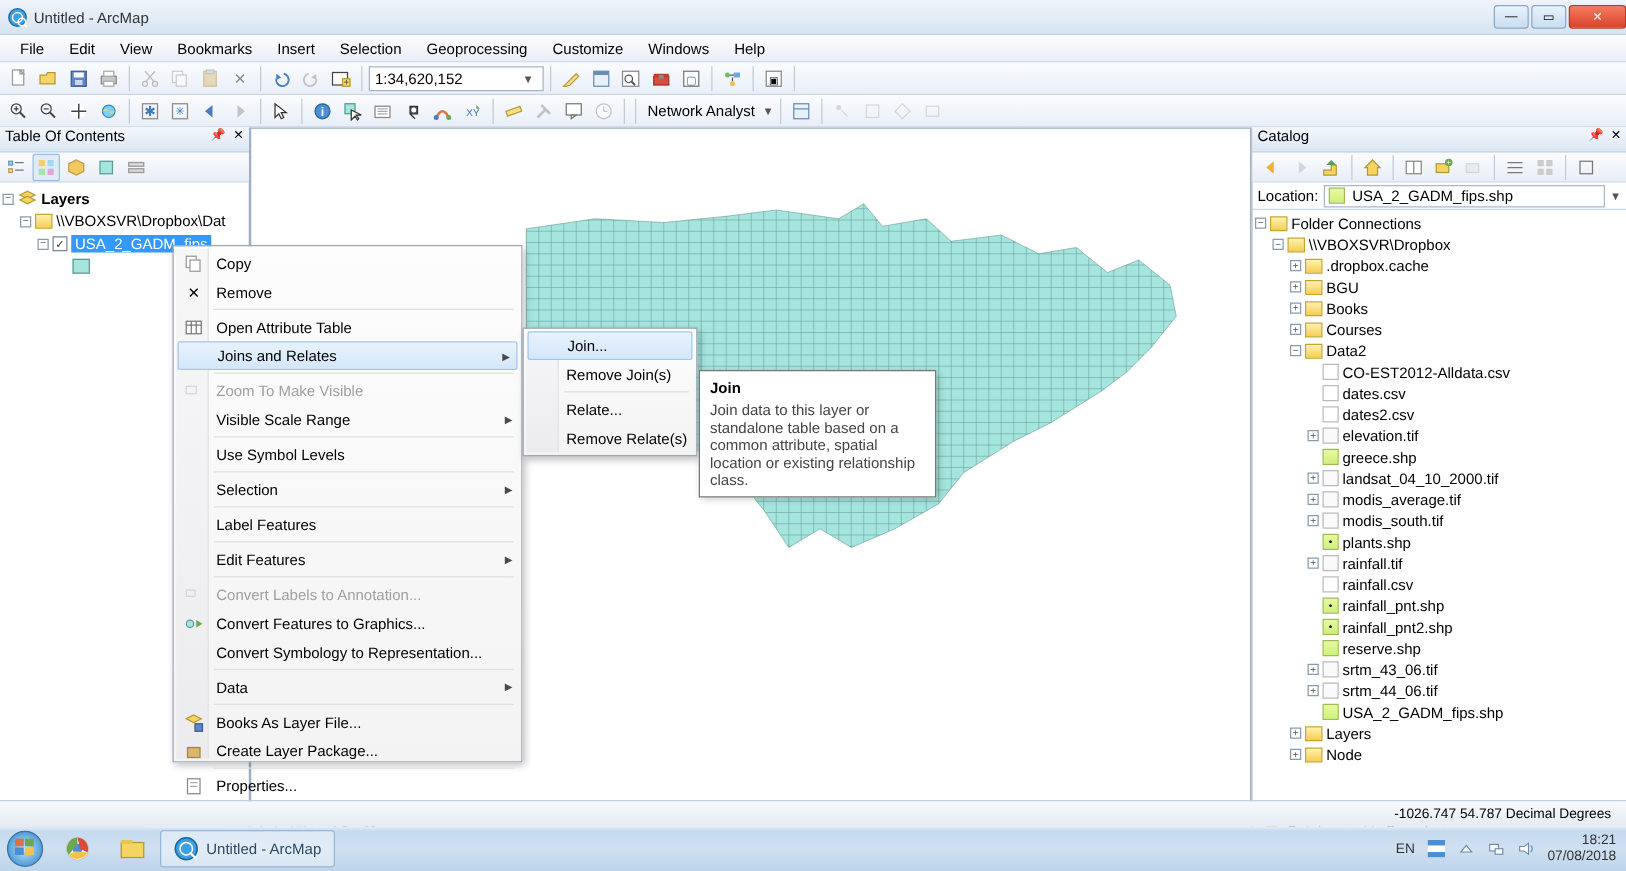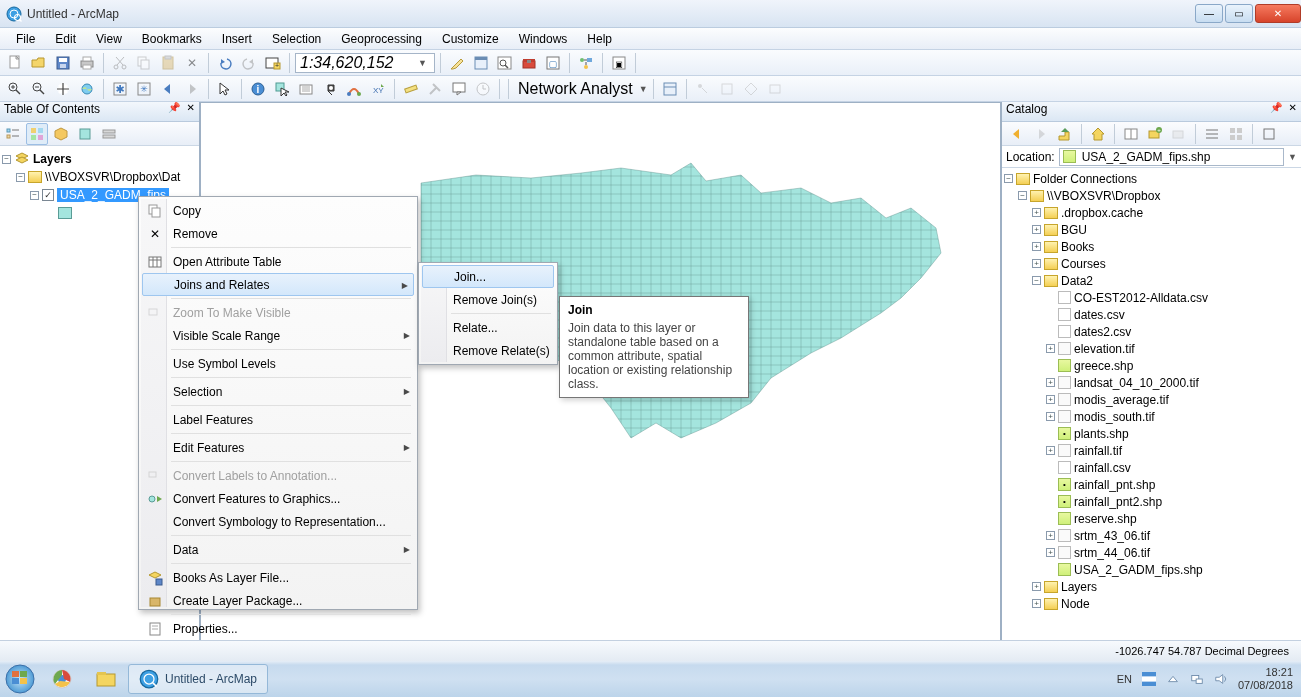--- a/index.html
+++ b/index.html
@@ -16,23 +16,23 @@
 
 
 .menubar { height: 22px; background: linear-gradient(#fcfdfe,#e8eef7); border-bottom: 1px solid #c5d3e4; display:flex; align-items: center; padding-left: 6px; gap: 0; }
 .menubar .menu-item { padding: 2px 10px; cursor: default; }
 
 
 .toolbar-row { height: 26px; background: linear-gradient(#fafcfe,#e9eff8); border-bottom: 1px solid #c5d3e4; display:flex; align-items:center; padding: 0 4px; gap: 2px; }
 .tool-btn { width: 22px; height: 22px; display:flex; align-items:center; justify-content:center; border:1px solid transparent; border-radius:2px; position:relative; }
 .tool-sep { width:1px; height:20px; background:#c1ccd8; margin:0 3px; }
 .scale-box { width: 140px; height: 20px; border:1px solid #a5b5c8; background:#fff; display:flex; align-items:center; padding:0 4px; }
-.scale-box input { border:none; outline:none; width:118px; font-size:16px;font-style:italic; }
+.scale-box input { border:none; outline:none; width:118px; font-size:12px; }
 .scale-box .drop { font-size:9px; color:#555; }
-.net-label { font-size:16px; padding:0 4px; }
+.net-label { font-size:12px; padding:0 4px; }
 .net-drop { font-size:9px; color:#555; }
 
 
 .workspace { position:absolute; top: 102px; left:0; right:0; bottom: 21px; display:flex; }
 
 .toc-panel { width: 200px; border-right: 1px solid #9eb0c4; display:flex; flex-direction:column; background:#fff; }
 .panel-title { height: 20px; background: linear-gradient(#f3f7fc,#dbe7f4); border-bottom:1px solid #b9cadd; display:flex; padding:0 4px; font-size:12px; position:relative; }
 .panel-title .pin { position:absolute; right:18px; font-size:10px; }
 .panel-title .close-x { position:absolute; right:4px; font-size:10px; }
 .toc-toolbar { height: 24px; background:linear-gradient(#fbfcfe,#e8eef7); border-bottom:1px solid #cbd7e5; display:flex; align-items:center; gap:2px; padding:0 2px; }

